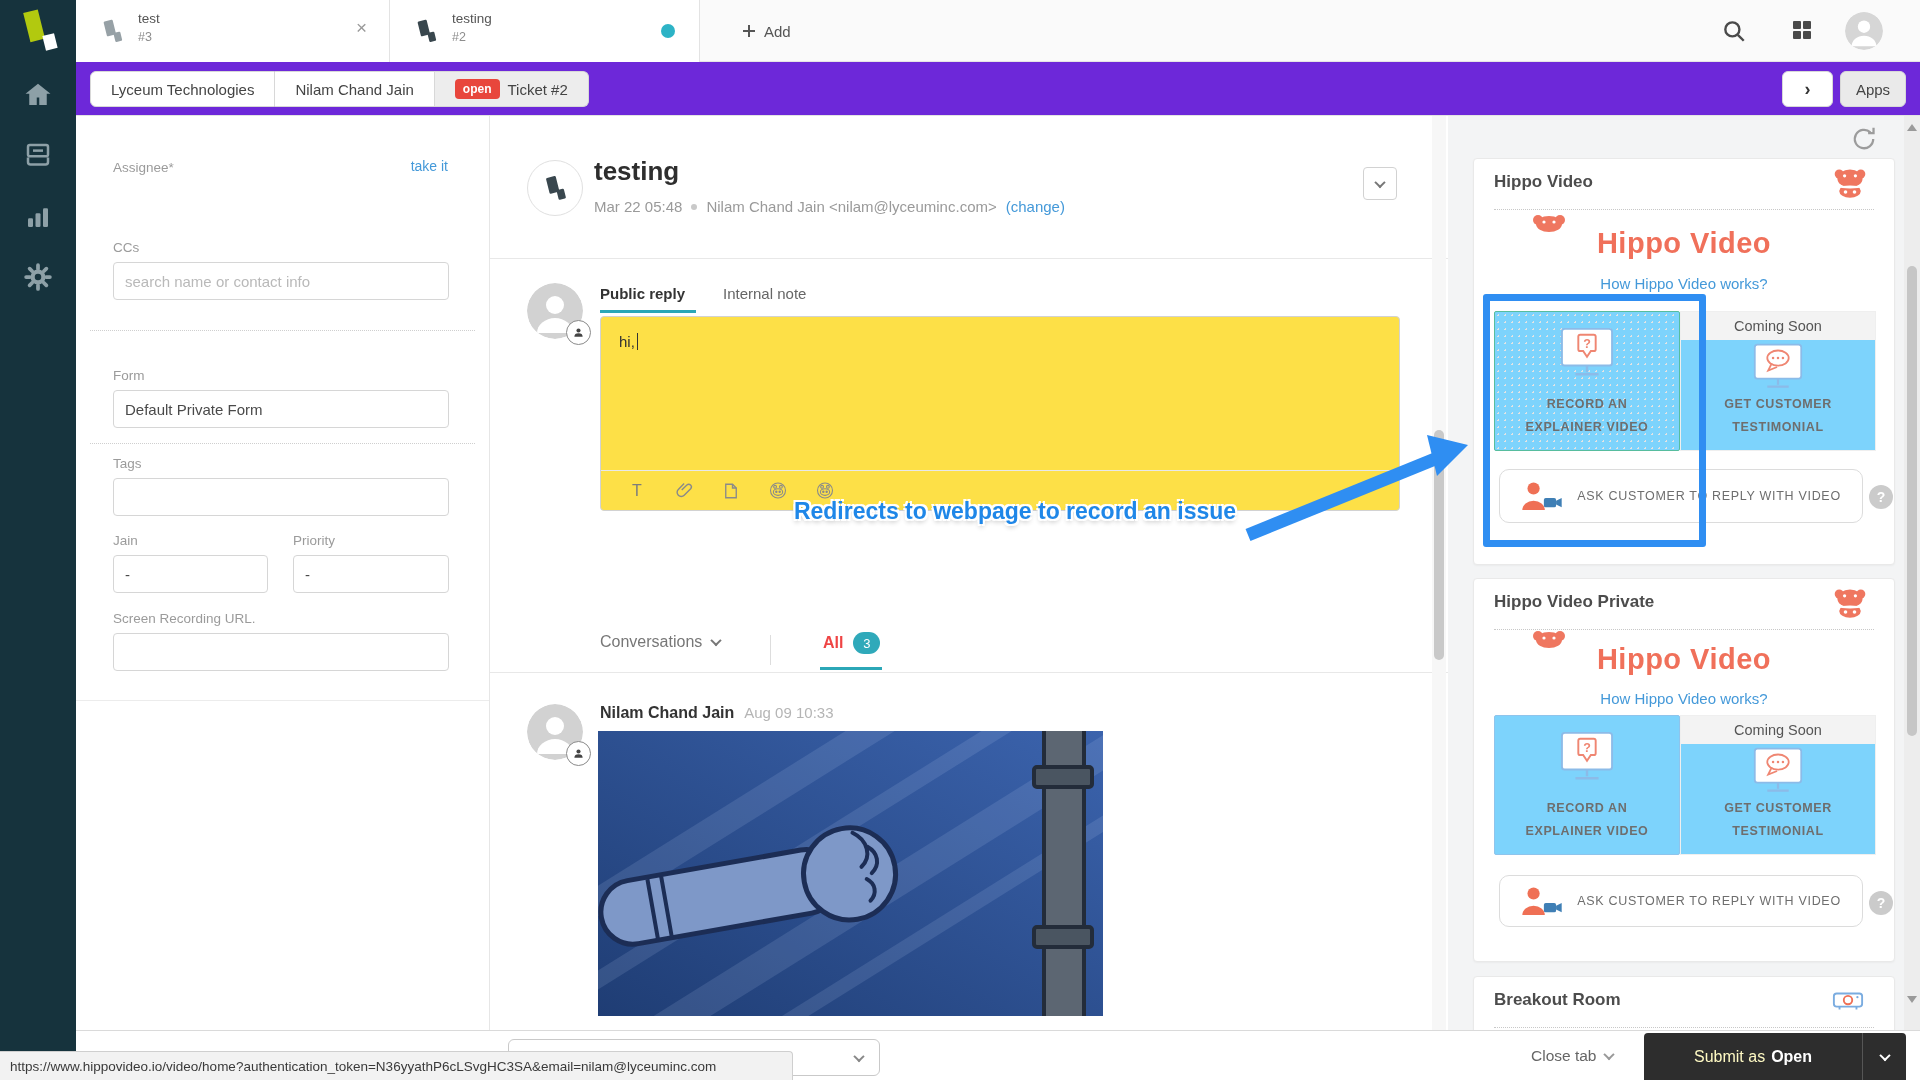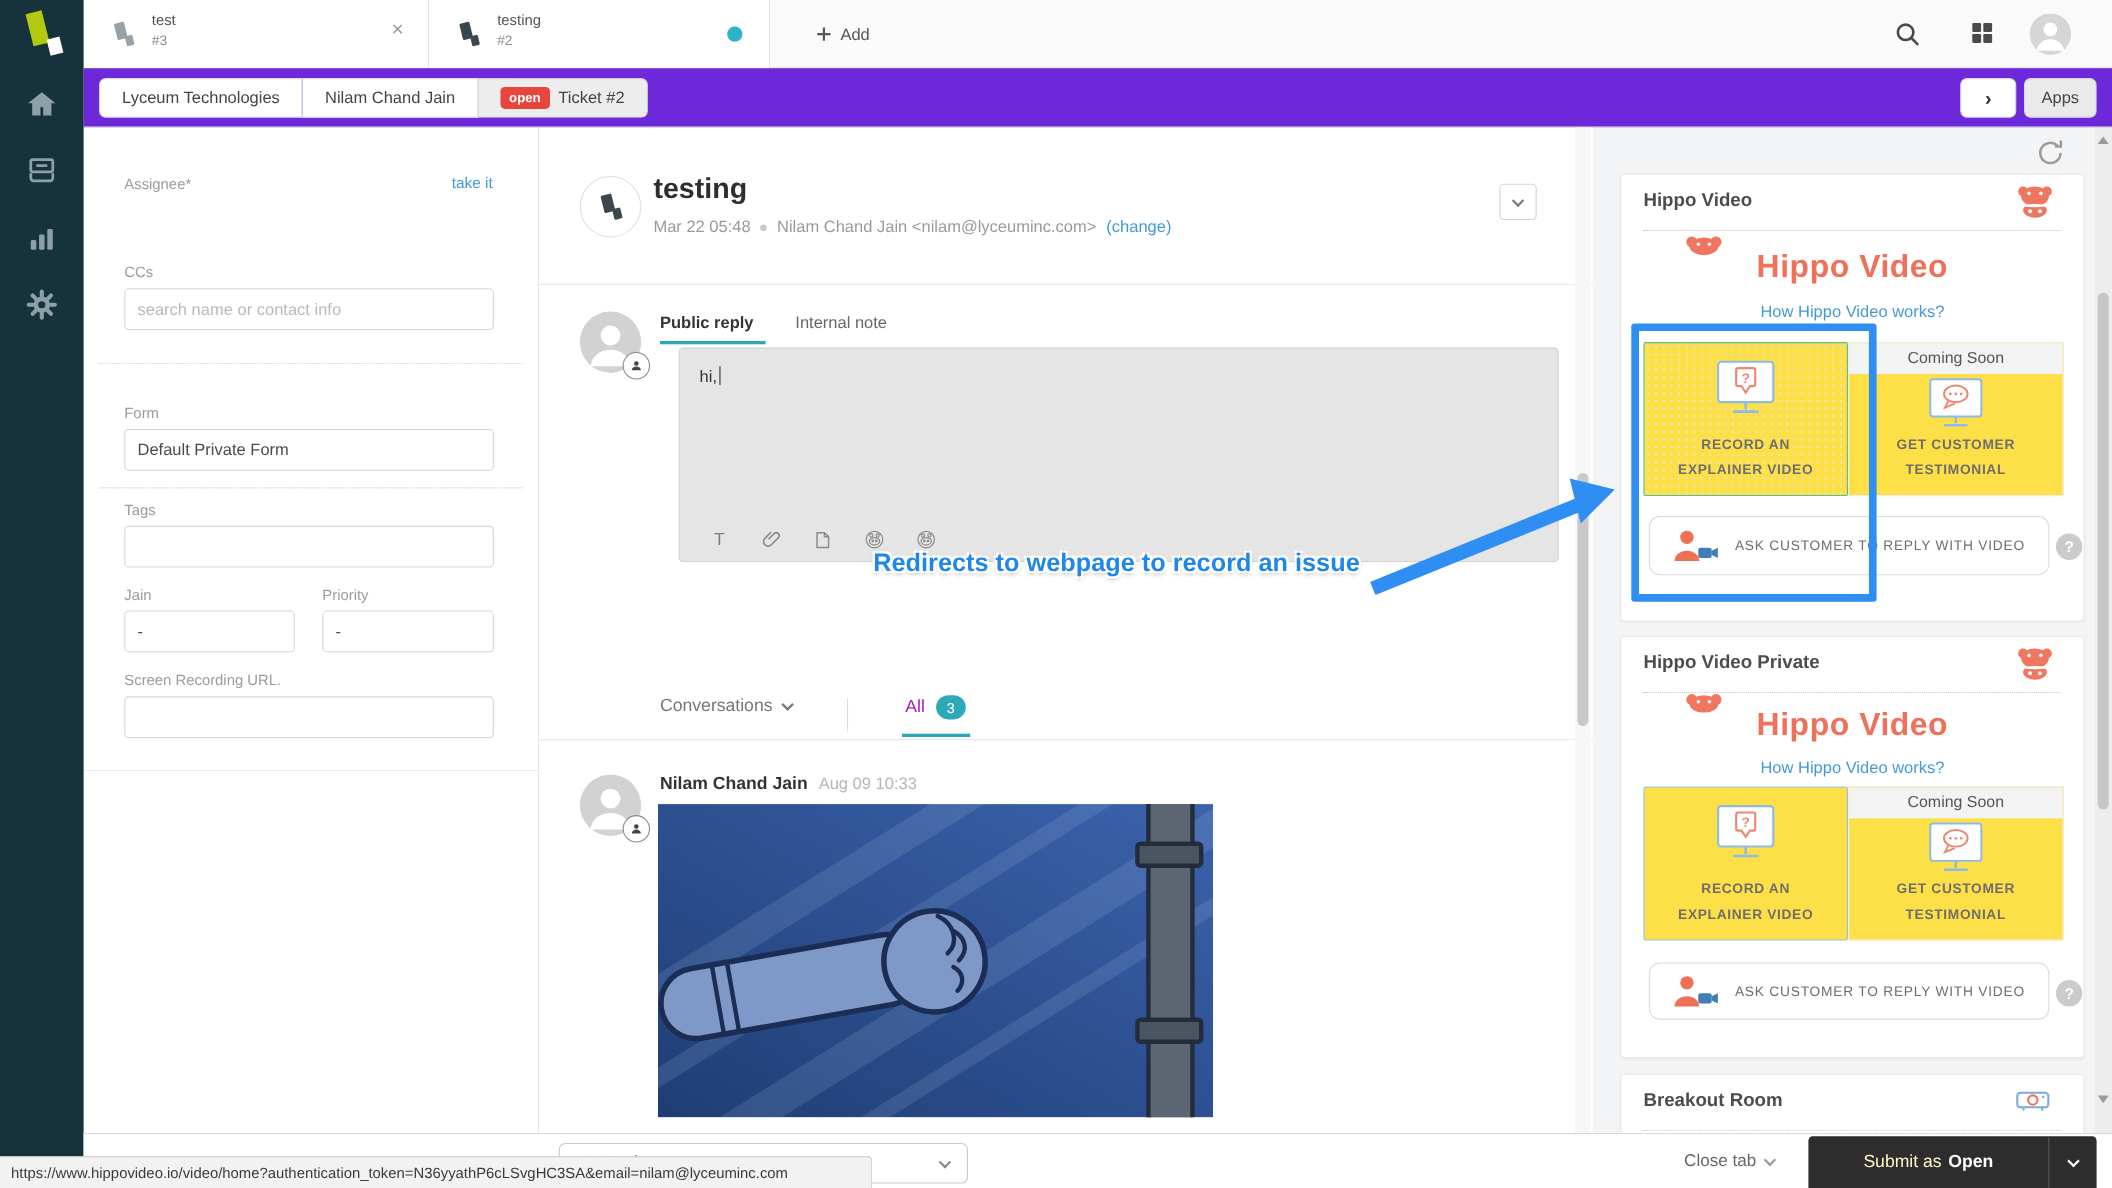--- a/index.html
+++ b/index.html
@@ -53,30 +53,30 @@
   .changelink { color:#4499d9; cursor:pointer; }
   .ddbtn { position:absolute; left:873px; top:51px; width:34px; height:33px; border:1px solid #d2d2d2; border-radius:4px; background:#fff; display:flex; align-items:center; justify-content:center; color:#777; cursor:pointer; }
   .divider { position:absolute; left:0; right:0; border-top:1px solid #e8e8e8; }
   .ravatar { position:absolute; width:56px; height:56px; border-radius:50%; overflow:visible; }
   .ravatar svg.main { width:56px; height:56px; border-radius:50%; }
   .avbadge { position:absolute; right:-8px; bottom:-6px; width:25px; height:25px; border-radius:50%; background:#fff; border:1px solid #8a8a8a; display:flex; align-items:center; justify-content:center; }
   .rtab { position:absolute; font-size:15px; cursor:pointer; }
   .rtab.active { font-weight:bold; color:#333; }
   .rtab.idle { color:#666; }
   .tealline { position:absolute; background:#2ba7b7; height:3px; }
-  .editor { position:absolute; left:110px; top:200px; width:800px; height:195px; border:1px solid #d2d2d2; border-radius:4px; background:#e5e5e5; cursor:text;margin-left:17px; }
+  .editor { position:absolute; left:110px; top:200px; width:800px; height:195px; border:1px solid #d2d2d2; border-radius:4px; background:#fde047; cursor:text; }
   .draft { position:absolute; left:18px; top:16px; font-size:15px; color:#333; }
   .caret { display:inline-block; width:1px; height:17px; background:#333; vertical-align:-3px; margin-left:2px; }
   .ed-toolbar { position:absolute; left:0; right:0; bottom:0; height:40px; border-top:1px solid #e8e8e8; display:flex; align-items:center; padding-left:26px; gap:27px; }
   .tbi { width:20px; height:20px; color:#8a8a8a; cursor:pointer; display:flex; align-items:center; justify-content:center; }
   .tbi.tletter { font-size:16px; color:#7c7c7c; }
   .convlabel { position:absolute; left:110px; top:517px; font-size:16px; color:#777; display:flex; align-items:center; gap:10px; cursor:pointer; }
   .vline { position:absolute; left:280px; top:519px; width:1px; height:30px; background:#ddd; }
   .alltab { position:absolute; left:333px; top:516px; display:flex; align-items:center; gap:10px; cursor:pointer; }
-  .alltab .al { font-size:16px; font-weight:normal; color:#a21caf; }
+  .alltab .al { font-size:16px; font-weight:bold; color:#ef4444; }
   .cbadge { min-width:27px; height:22px; border-radius:12px; background:#2fa9ba; color:#fff; font-size:13px; display:flex; align-items:center; justify-content:center; padding:0 7px; }
   .msghead { position:absolute; left:110px; top:588px; display:flex; align-items:baseline; gap:10px; }
   .msgname { font-size:16px; font-weight:bold; color:#333; }
   .msgtime { font-size:15px; color:#b5b5b5; }
   .msgimage { position:absolute; left:108px; top:615px; width:505px; height:285px; overflow:hidden; }
   .cscroll { position:absolute; left:942px; top:0; width:14px; height:914px; background:#f7f7f7; }
   .cthumb { position:absolute; left:2px; top:314px; width:10px; height:230px; background:#c9c9c9; border-radius:6px; cursor:grab; }
 
   
   .appspanel { position:absolute; left:1448px; top:116px; width:472px; height:914px; background:#f3f4f5; overflow:hidden; }
@@ -87,21 +87,21 @@
   .scar.up { top:8px; border-bottom:7px solid #9a9a9a; }
   .scar.down { top:880px; border-top:7px solid #9a9a9a; }
   .appcard { position:absolute; left:25px; width:422px; background:#fff; border:1px solid #e9e9e9; border-radius:4px; box-shadow:0 1px 2px rgba(0,0,0,0.04); }
   .appcard h3 { position:absolute; left:20px; top:13px; font-size:17px; font-weight:bold; color:#4c4c4c; }
   .apphippo { position:absolute; right:26px; top:8px; width:36px; height:32px; }
   .carddotted { position:absolute; left:20px; right:20px; border-top:1px dotted #c8c8c8; top:50px; }
   .hvlogo { position:absolute; left:0; right:0; text-align:center; }
   .hvlogo .txt { position:relative; display:inline-block; font-size:29px; font-weight:bold; color:#f0705a; letter-spacing:0.5px; }
   .hvlogo svg { position:absolute; left:56px; top:-15px; width:38px; height:20px; }
   .hvlink { position:absolute; left:0; right:0; text-align:center; font-size:15px; color:#4499d9; cursor:pointer; }
-  .tile { position:absolute; height:140px; background:#fde047; cursor:pointer; }
+  .tile { position:absolute; height:140px; background:#7dd3fc; cursor:pointer; }
   .tile.rec1 { left:20px; width:186px; border:1px solid #57bd9e; border-radius:2px;
     background-image:radial-gradient(#e3e3e3 1px, transparent 1px); background-size:7px 7px; }
   .tile.rec2 { left:20px; width:186px; border:1px solid #8ec4ec; border-radius:2px; }
   .tile.test { left:206px; width:196px; border:1px solid #efefef; }
   .comingsoon { position:absolute; left:0; right:0; top:0; height:28px; background:#f3f3f3; display:flex; align-items:center; justify-content:center; font-size:14.5px; color:#555; }
   .tileicon { position:absolute; left:50%; transform:translateX(-50%); }
   .tilelabel { position:absolute; left:0; right:0; bottom:10px; text-align:center; font-size:12.5px; color:#6e6e6e; letter-spacing:0.6px; line-height:1.9;font-weight:bold; }
   .askbtn { position:absolute; left:25px; width:364px; height:54px; border:1px solid #dcdcdc; border-radius:10px; background:#fff; display:flex; align-items:center; justify-content:center; gap:14px; font-size:12.5px; color:#6e6e6e; letter-spacing:0.7px; cursor:pointer; }
   .helpq { position:absolute; left:395px; width:24px; height:24px; border-radius:50%; background:#cbcbcb; color:#fff; font-size:14px; font-weight:bold; display:flex; align-items:center; justify-content:center; cursor:pointer; }
 

